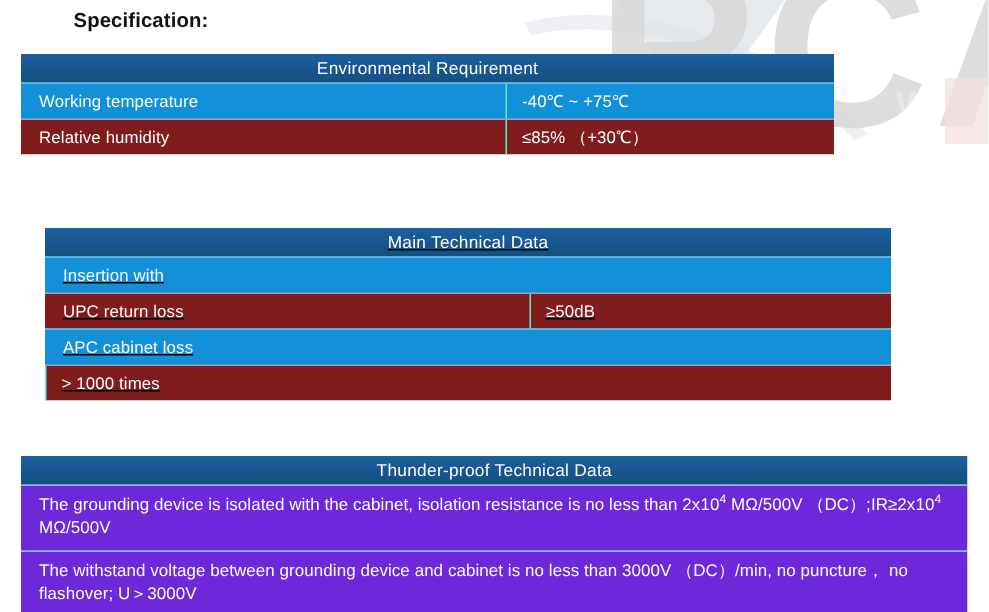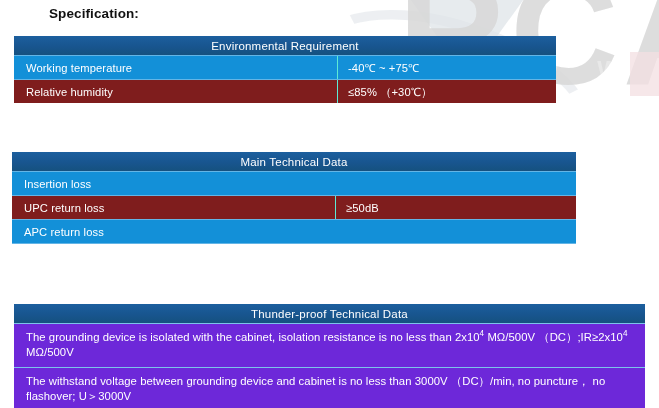--- a/index.html
+++ b/index.html
@@ -81,21 +81,21 @@
     color:#111111;
     letter-spacing:.1px;
     margin-left:24px;
   }
 
   .spec-table {
     position:absolute;
     overflow:hidden;
   }
   .t1 { left:14px; top:36px;  width:542px; }
-  .t2 { left:12px; top:152px; width:564px; }
+  .t2 { left:30px; top:152px; width:564px;text-decoration:underline; }
   .t3 { left:14px; top:304px; width:631px; }
 
   .tbl-header {
     height:19px;
     background:linear-gradient(180deg,#1c5f9e 0%, #18558f 55%, #15517f 100%);
     color:#ffffff;
     font-size:11.5px;
     display:flex;
     align-items:center;
     justify-content:center;
@@ -173,33 +173,34 @@
         <div class="cell-label">Relative humidity</div>
         <div class="cell-value">≤85% （+30℃）</div>
       </div>
 
     </div>
 
     <div class="spec-table t2">
       <div class="tbl-header">Main Technical Data</div>
 
       <div class="row">
-        <div class="cell-label">Insertion loss</div>
+        <div class="cell-label">Insertion with</div>
       </div>
 
       <div class="row alt">
         <div class="cell-label">UPC return loss</div>
         <div class="cell-value">≥50dB</div>
       </div>
 
       <div class="row">
-        <div class="cell-label">APC return loss</div>
+        <div class="cell-label">APC cabinet loss</div>
       </div>
 
       <div class="row alt">
+        <div class="cell-value">&gt; 1000 times</div>
       </div>
     </div>
 
     <div class="spec-table t3">
       <div class="tbl-header">Thunder-proof Technical Data</div>
 
       <div class="row-full">
         <span>The grounding device is isolated with the cabinet, isolation resistance is no less than 2x10</span><sup>4</sup><span> MΩ/500V （DC）;IR≥2x10</span><sup>4</sup><span> MΩ/500V</span>
       </div>
 

